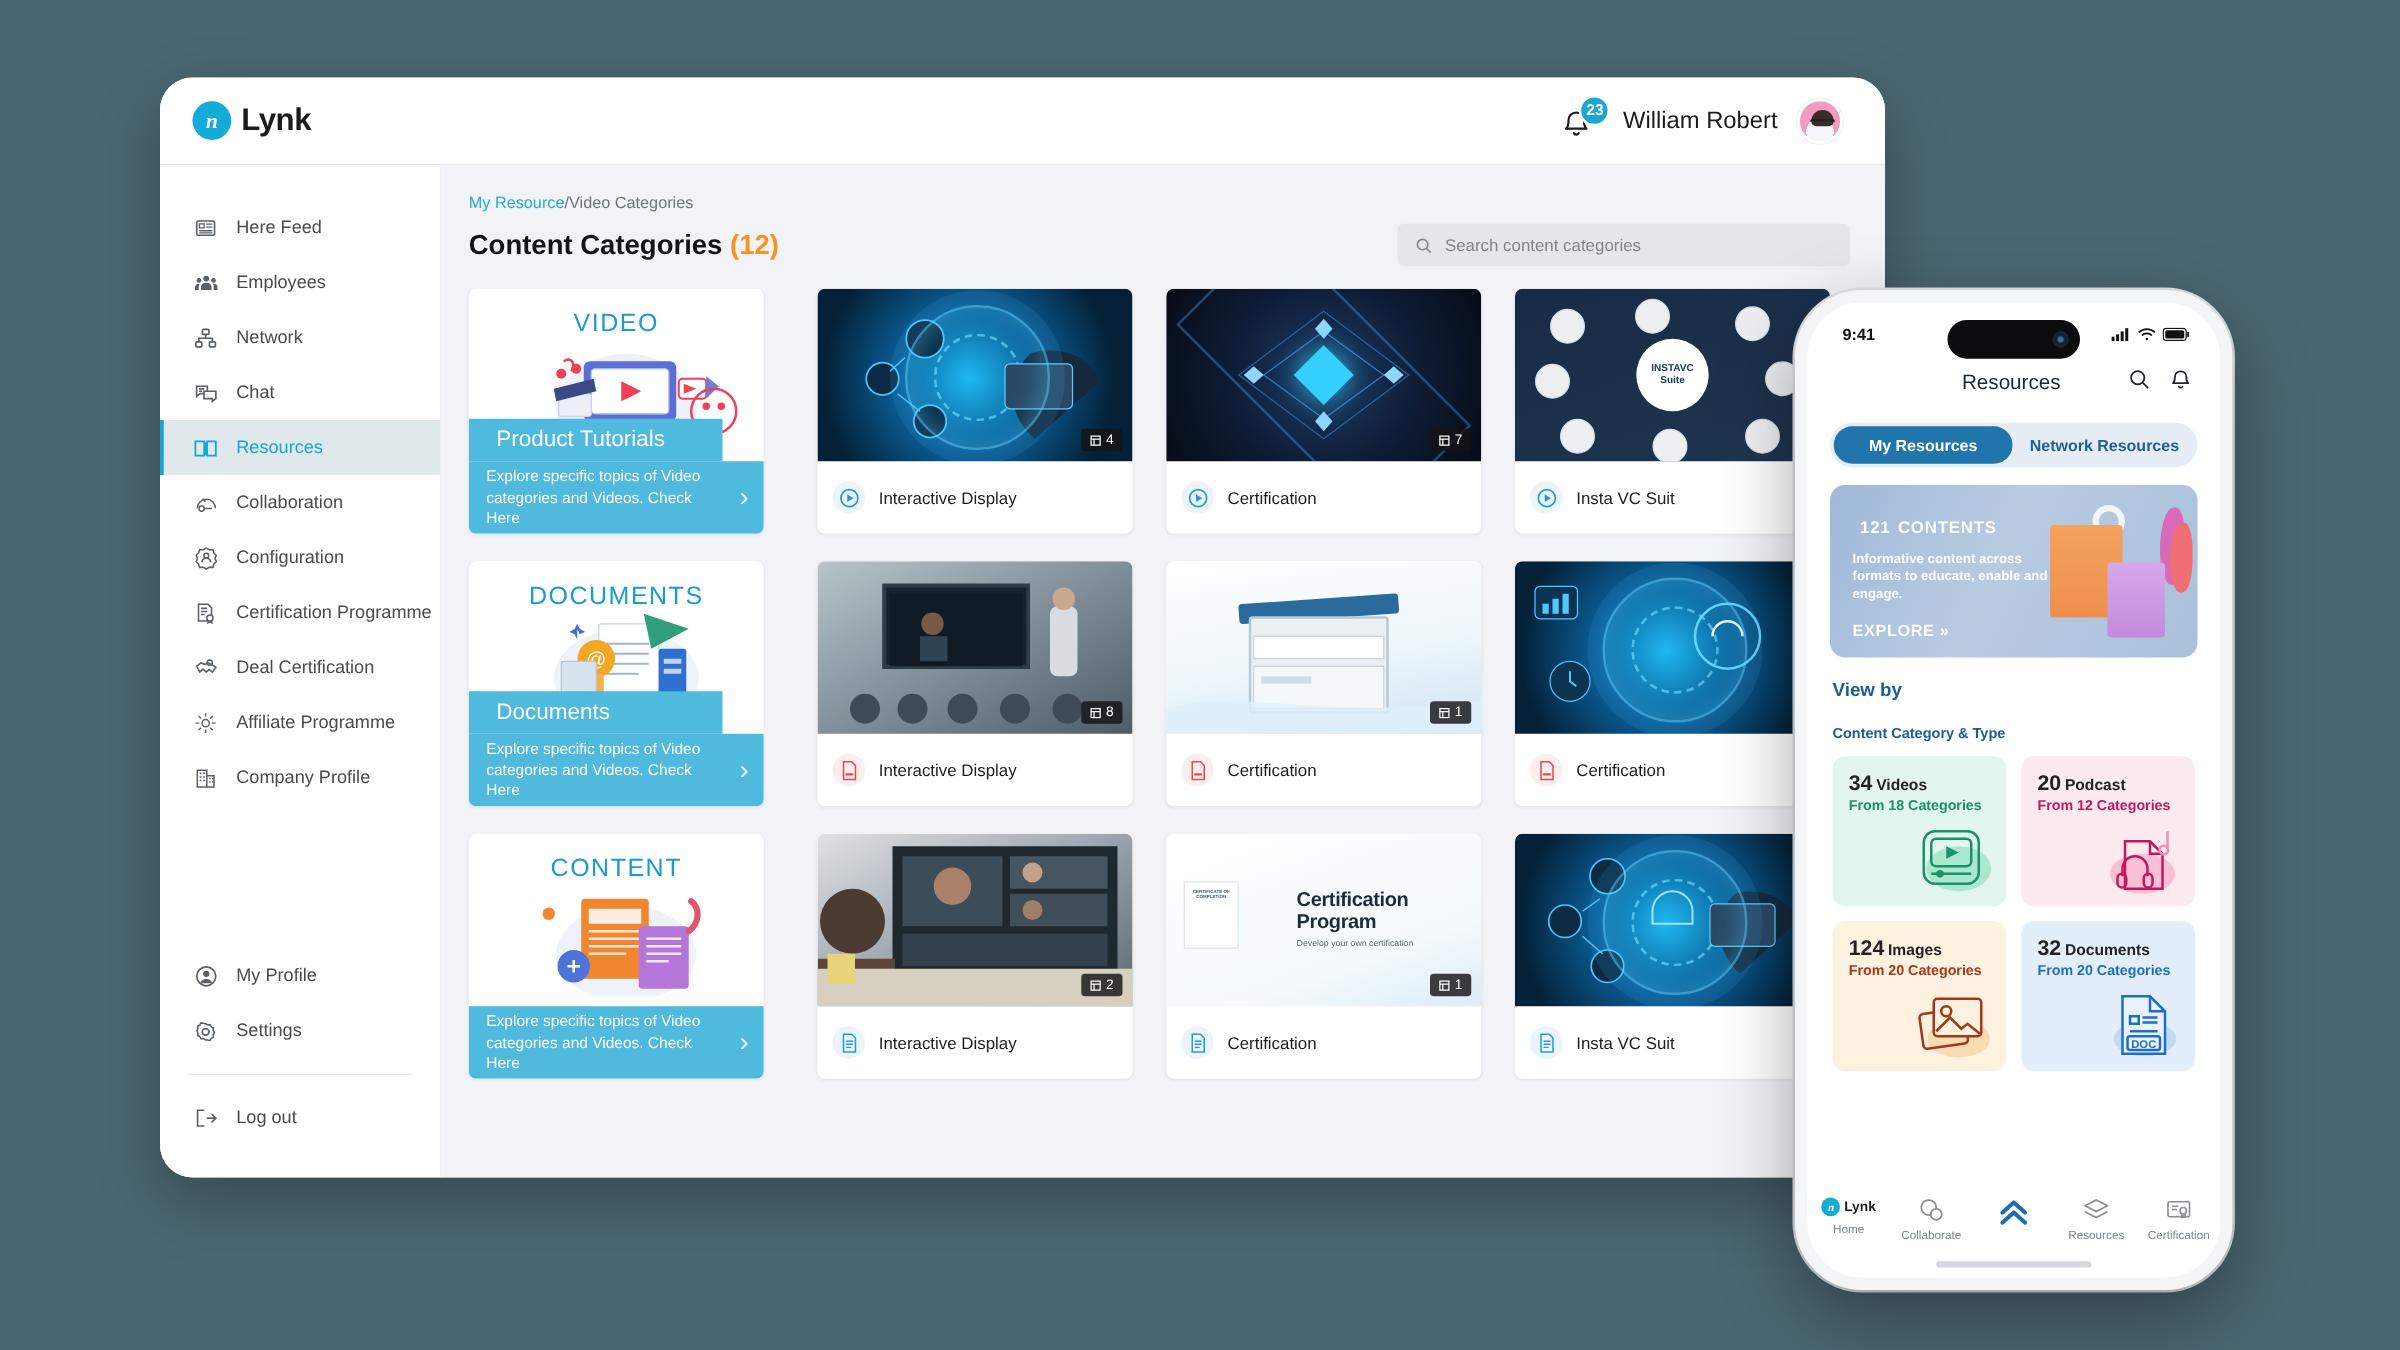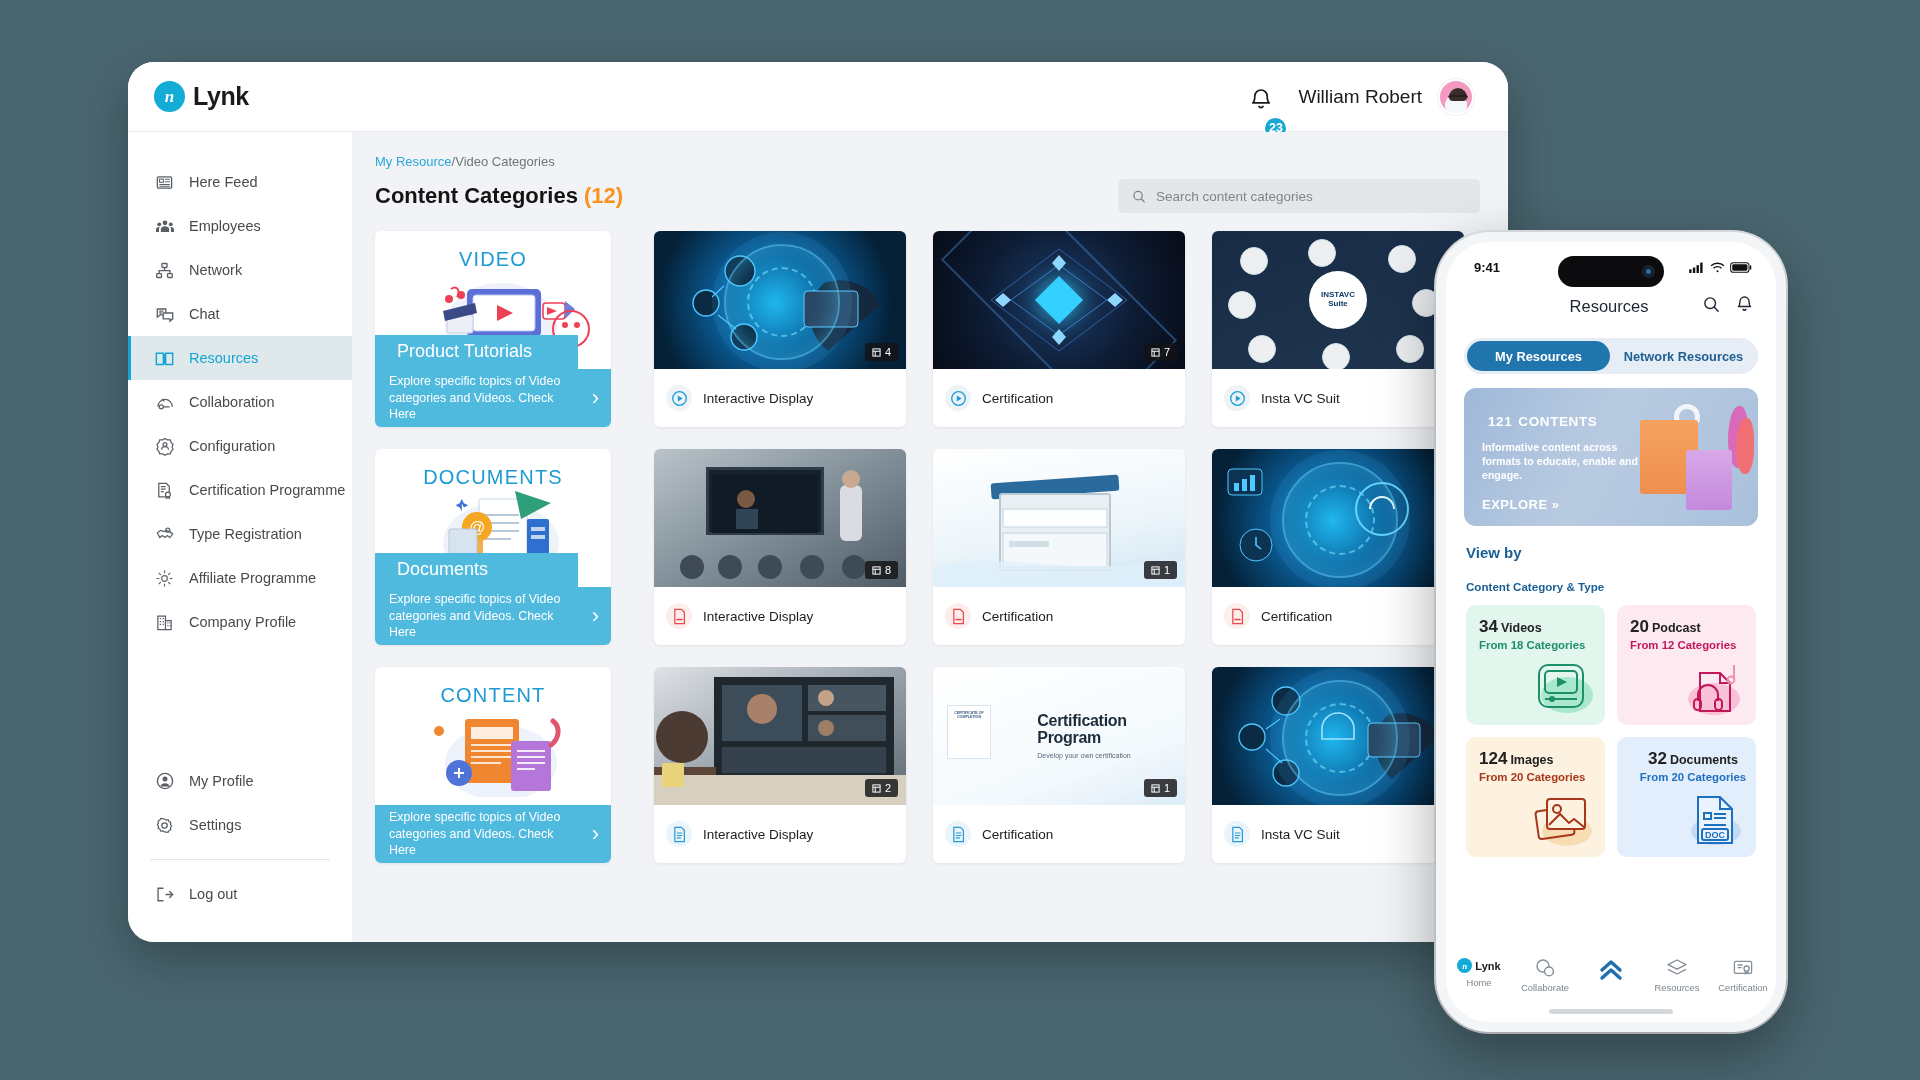--- a/index.html
+++ b/index.html
@@ -41,21 +41,20 @@
   .header-right { display: flex; align-items: center; gap: 16px; }
   .bell-wrap { position: relative; width: 34px; height: 34px; }
   .bell-wrap svg { position: absolute; left: 0; bottom: 0; }
   .badge {
     position: absolute; right: -6px; top: -4px;
     min-width: 25px; height: 25px; border-radius: 50%;
     background: #19a7d4; color: #fff;
     font-size: 12.5px; font-weight: 700;
     display: flex; align-items: center; justify-content: center;
     border: 2px solid #fff;
-    margin-top: 40px;
   }
   .user-name { font-size: 19px; color: #1b1b1b; font-weight: 400; }
   .avatar {
     width: 36px; height: 36px; border-radius: 50%;
     background: radial-gradient(circle at 50% 75%, #f6f7fb 0 38%, #f49ac1 38% 100%);
     border: 2px solid #fff; box-shadow: 0 0 0 1px #eee;
     position: relative; overflow: hidden;
   }
   .avatar::before {
     content: ""; position: absolute; left: 9px; top: 7px;
@@ -293,21 +292,21 @@
   .stat {
     height: 120px; border-radius: 10px; padding: 12px 0 0 13px; position: relative; overflow: hidden;
   }
   .stat .n { font-size: 17px; font-weight: 800; color: #222; }
   .stat .n em { font-style: normal; font-size: 12.5px; font-weight: 600; margin-left: 3px; }
   .stat .sub { font-size: 11.4px; font-weight: 700; margin-top: 2px; }
   .stat .gfx { position: absolute; right: 10px; bottom: 8px; width: 62px; height: 58px; }
   .stat.green { background: #e3f6ee; } .stat.green .sub { color: #1d8f6a; }
   .stat.pink  { background: #fdeaf1; } .stat.pink .sub  { color: #c2185b; }
   .stat.cream { background: #fdf1e0; } .stat.cream .sub { color: #a7371a; }
-  .stat.blue  { background: #e3eefc; text-align: center; } .stat.blue .sub  { color: #1d6fc2; }
+  .stat.blue  { background: #e3eefc; } .stat.blue .sub  { color: #1d6fc2; }
 
   .tabbar {
     position: absolute; left: 0; bottom: 0; width: 100%; height: 74px;
     background: #fff; display: flex; align-items: flex-start; justify-content: space-around;
     padding-top: 10px;
   }
   .tab { display: flex; flex-direction: column; align-items: center; gap: 4px; width: 66px; cursor: pointer; }
   .tab .lbl { font-size: 9.4px; color: #7c858d; }
   .tab .mini-brand { display: flex; align-items: center; gap: 3px; }
   .mini-mark { width: 15px; height: 15px; border-radius: 50%; background: #13acd6; color: #fff; font-size: 9px; font-style: italic; font-weight: 700; display: flex; align-items: center; justify-content: center; font-family: "Liberation Serif", serif; }
@@ -425,21 +424,21 @@
             </span>
           <span>Certification Programme</span>
         </div>
         <div class="nav-item">
           <span class="ico">
               <svg width="20" height="19" viewBox="0 0 21 20" fill="none" stroke="#5a6066" stroke-width="1.3">
                 <path d="M2.4 8.4 6 5.6l3.4 1.2 2.4-1.2 3.6 1.4 3.2 2.4-3 4-2.6-2.2-2.4 2-3-2.2-2.6 2.2-2.6-4.8Z"></path>
                 <circle cx="13.4" cy="5.4" r="2.2"></circle>
               </svg>
             </span>
-          <span>Type Registration</span>
+          <span>Deal Certification</span>
         </div>
         <div class="nav-item">
           <span class="ico">
               <svg width="19" height="19" viewBox="0 0 20 20" fill="none" stroke="#5a6066" stroke-width="1.2">
                 <circle cx="10" cy="10" r="3"></circle>
                 <path d="M10 1.6v3M10 15.4v3M1.6 10h3M15.4 10h3M4 4l2.1 2.1M13.9 13.9 16 16M16 4l-2.1 2.1M6.1 13.9 4 16"></path>
               </svg>
             </span>
           <span>Affiliate Programme</span>
         </div>

